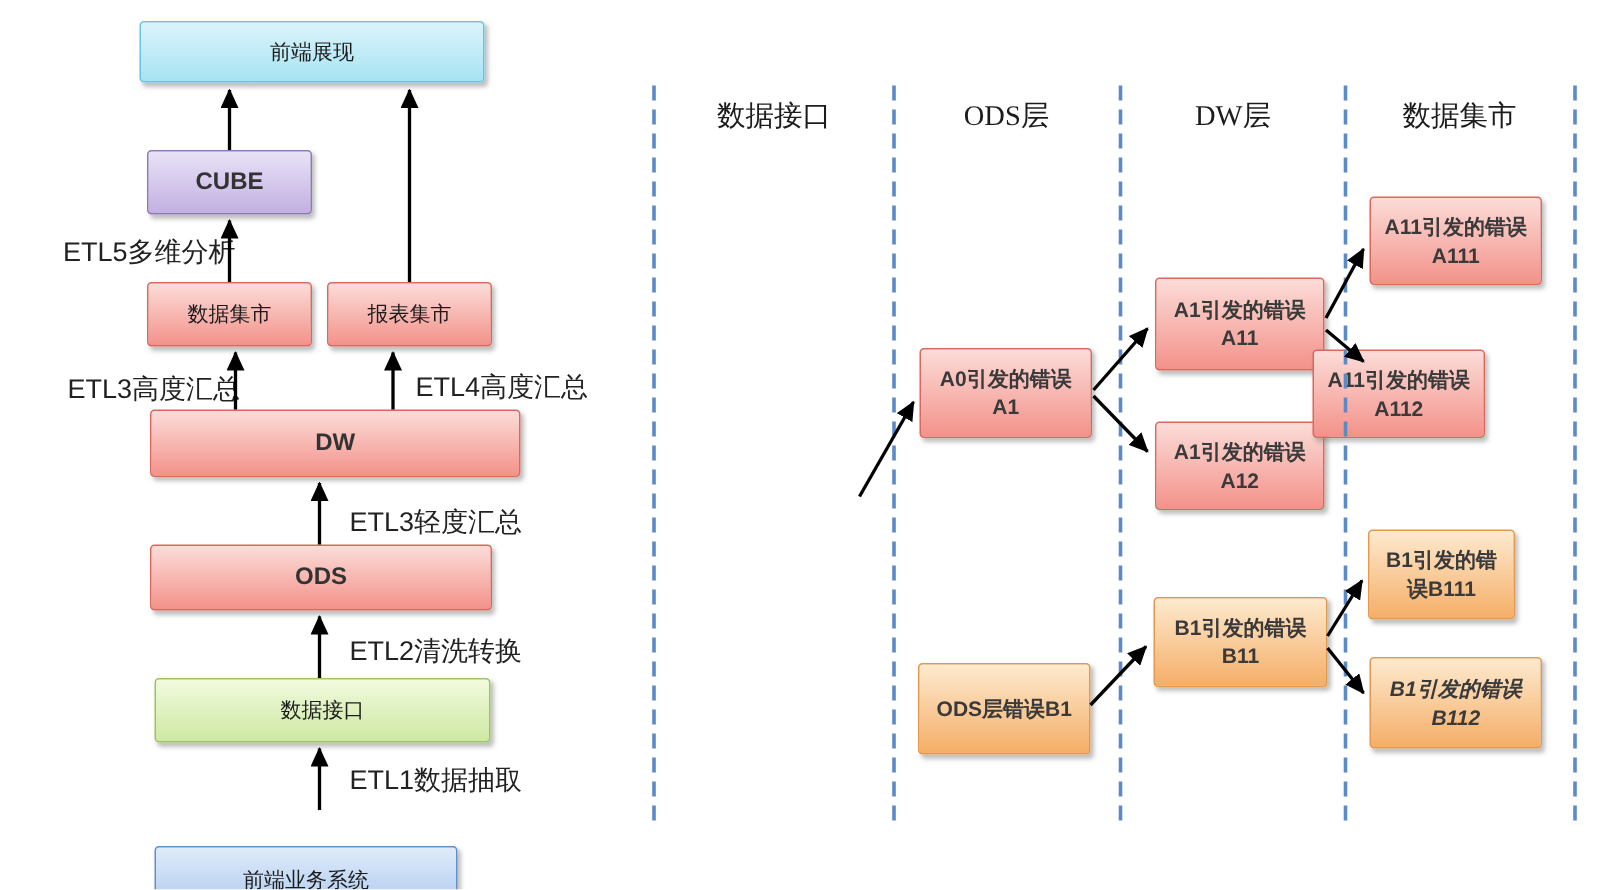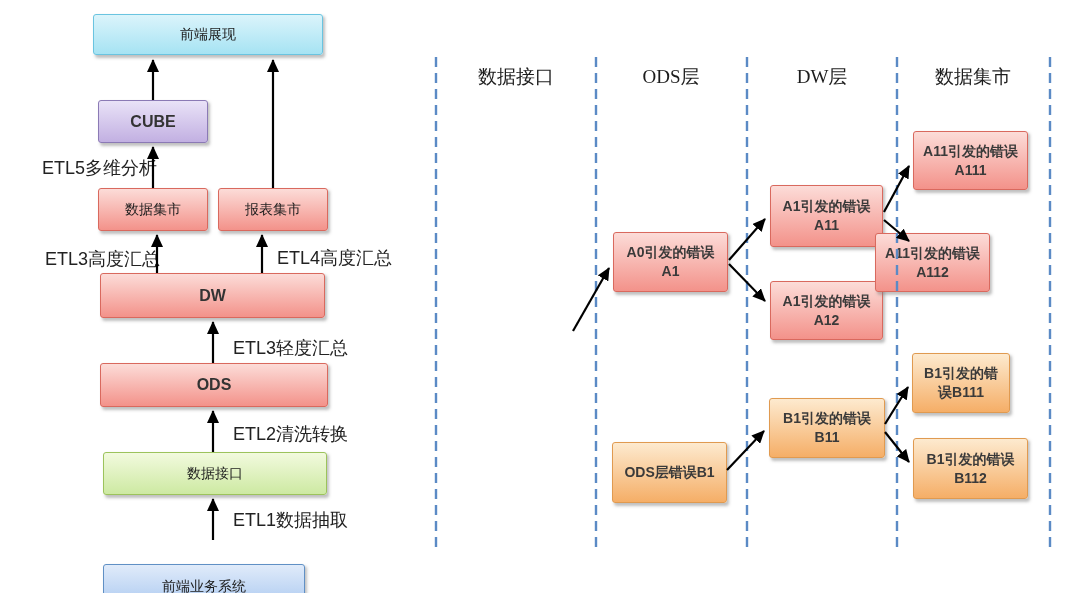--- a/index.html
+++ b/index.html
@@ -36,21 +36,21 @@
 <div id="canvas">
 
   <div class="node c-cyan serif" style="left:93px;top:14px;width:230px;height:41px;">前端展现</div>
 
   <div class="node c-purple sansbig" style="left:98px;top:100px;width:110px;height:43px;">CUBE</div>
 
   <div class="node c-red serif" style="left:98px;top:188px;width:110px;height:43px;">数据集市</div>
 
   <div class="node c-red serif" style="left:218px;top:188px;width:110px;height:43px;">报表集市</div>
 
-  <div class="node c-red sansbig" style="left:100px;top:273px;width:225px;height:45px;">DW</div>
+  <div class="node c-red sansbig" style="left:100px;top:273px;width:247px;height:45px;">DW</div>
 
   <div class="node c-red sansbig" style="left:100px;top:363px;width:228px;height:44px;">ODS</div>
 
   <div class="node c-green serif" style="left:103px;top:452px;width:224px;height:43px;">数据接口</div>
 
   <div class="node c-blue serif" style="left:103px;top:564px;width:202px;height:44px;">前端业务系统</div>
 
   <div class="etl" style="left:42px;top:156px;">ETL5多维分析</div>
   <div class="etl" style="left:45px;top:247px;">ETL3高度汇总</div>
   <div class="etl" style="left:277px;top:246px;">ETL4高度汇总</div>
@@ -65,21 +65,21 @@
 
   <div class="node c-red small" style="left:613px;top:232px;width:115px;height:60px;">A0引发的错误A1</div>
   <div class="node c-red small" style="left:770px;top:185px;width:113px;height:62px;">A1引发的错误A11</div>
   <div class="node c-red small" style="left:770px;top:281px;width:113px;height:59px;">A1引发的错误A12</div>
   <div class="node c-red small" style="left:913px;top:131px;width:115px;height:59px;">A11引发的错误A111</div>
   <div class="node c-red small" style="left:875px;top:217px;width:115px;height:59px;margin-top:16px;">A11引发的错误A112</div>
 
   <div class="node c-orange small" style="left:612px;top:442px;width:115px;height:61px;">ODS层错误B1</div>
   <div class="node c-orange small" style="left:769px;top:398px;width:116px;height:60px;">B1引发的错误B11</div>
   <div class="node c-orange small" style="left:912px;top:353px;width:98px;height:60px;">B1引发的错误B111</div>
-  <div class="node c-orange small" style="left:913px;top:438px;width:115px;height:61px;">B1引发的错误B112</div>
+  <div class="node c-orange small" style="left:913px;top:438px;width:115px;height:61px;font-style:italic;">B1引发的错误B112</div>
 
   <svg id="arrows" width="1080" height="593" viewBox="0 0 1080 593">
     <defs>
       <marker id="ah" markerUnits="userSpaceOnUse" markerWidth="13" markerHeight="12" refX="12" refY="6" orient="auto">
         <path d="M0,0 L13,6 L0,12 z" fill="#000"></path>
       </marker>
     </defs>
 
     <g stroke="#5b8ac5" stroke-width="2.4" stroke-dasharray="10 6">
       <line x1="436" y1="57" x2="436" y2="548"></line>

